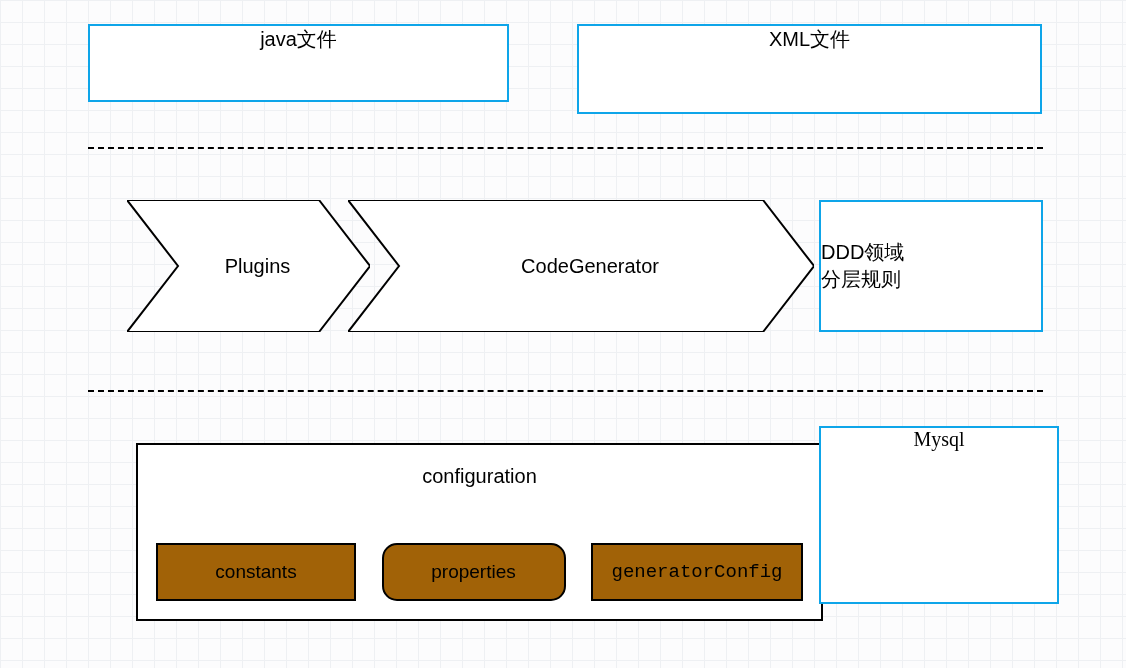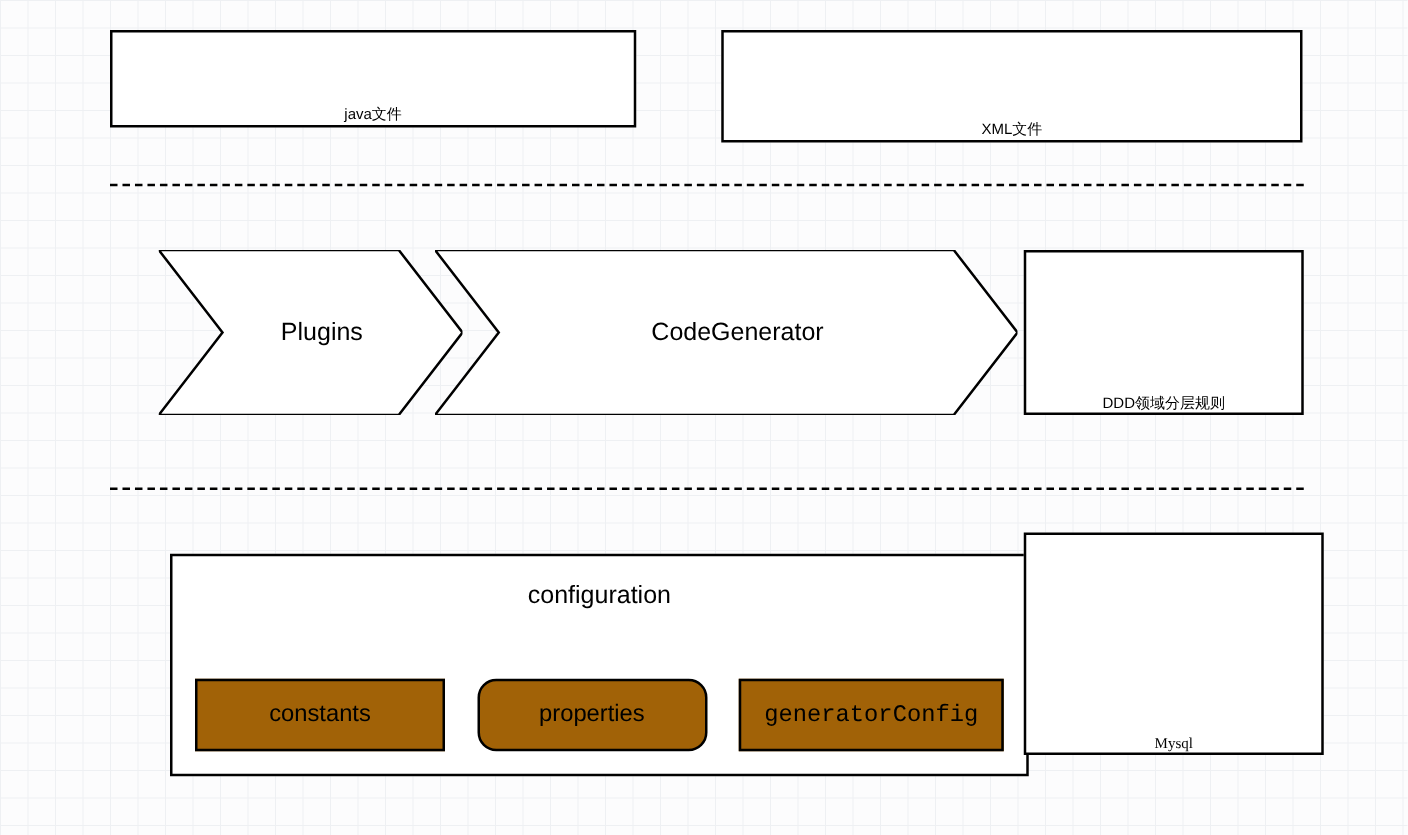--- a/index.html
+++ b/index.html
@@ -9,26 +9,26 @@
       background-color: #fcfcfd;
       background-image:
         linear-gradient(to right, #eef0f3 1px, transparent 1px),
         linear-gradient(to bottom, #eef0f3 1px, transparent 1px);
       background-size: 22px 22px;
       font-family: Arial, "Helvetica Neue", sans-serif;
       position: relative;
     }
     .box {
       position: absolute;
-      border: 2px solid #000000;
+      border: 2px solid #0ea5e9;
       background: #fff;
       display: flex;
-      align-items: flex-end;
+      align-items: flex-start;
       justify-content: center;
-      font-size: 12px;
+      font-size: 20px;
     }
     .divider {
       position: absolute;
       border-top: 2px dashed #000;
       height: 0;
     }
     .arrow-shape {
       position: absolute;
       margin-left: 39px;
     }
@@ -99,21 +99,21 @@
 
 <div class="arrow-shape" style="left:309px; top:200px; width:466px; height:132px;">
   <svg width="466" height="132" viewBox="0 0 466 132">
     <polygon points="0,0 415,0 466,66 415,132 0,132 51,66" fill="#fff" stroke="#000" stroke-width="2"></polygon>
   </svg>
   <div class="arrow-label" style="padding-left:18px;">
     <span>CodeGenerator</span>
   </div>
 </div>
 
-<div class="box" style="left:819px; top:200px; width:224px; height:132px; flex-direction:row; line-height:1.35;">
+<div class="box" style="left:819px; top:200px; width:224px; height:132px; flex-direction:column; line-height:1.35;">
   <span>DDD领域</span>
   <span>分层规则</span>
 </div>
 
 <div class="divider" style="left:88px; top:390px; width:955px;"></div>
 
 <div class="config-container" style="left:88px; top:443px; width:687px; height:178px;margin-left:48px;">
   <div class="config-title">configuration</div>
   <div class="config-inner-row">
     <div class="config-sub" style="width:200px;">

